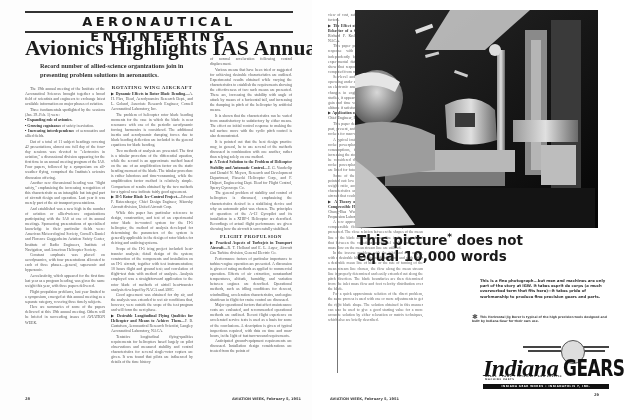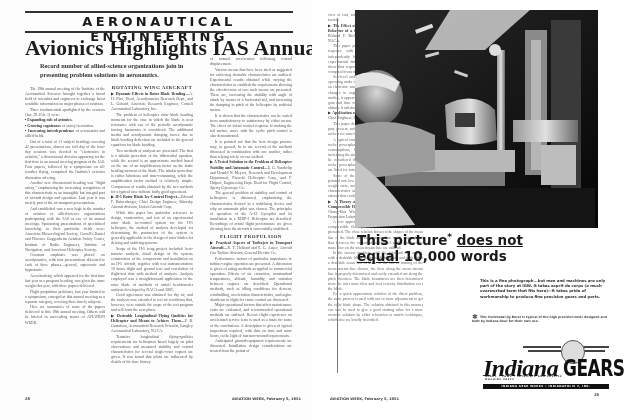--- a/index.html
+++ b/index.html
@@ -25,21 +25,21 @@
         margin:2px 0 2px 0; text-indent:0; }
   .col b { color:#333; }
 
   .folio { position:absolute; font-family:"DejaVu Sans", sans-serif; font-size:3.6px; color:#444; font-weight:bold; }
 
   .vrule { position:absolute; left:337px; top:18px; width:1px; height:355px; background:#777; }
 
   .photo { position:absolute; left:355px; top:10px; width:243px; height:218px; background:#111; overflow:hidden; }
   .ad-head { position:absolute; left:357px; top:232px; width:250px; font-family:"DejaVu Sans", sans-serif;
         font-size:13.5px; font-weight:bold; color:#1a1a1a; line-height:16px; }
-  .ad-head .u { text-decoration:underline; }
+  .ad-head .u { }
   .ad-head .star { font-size:9px; vertical-align:super; line-height:0; }
   .ad-body { position:absolute; left:480px; top:278px; width:127px; font-family:"DejaVu Sans", sans-serif;
         font-size:3.8px; font-weight:bold; line-height:5.2px; color:#333; }
   .ad-note { position:absolute; left:472px; top:315px; width:135px; font-family:"DejaVu Sans", sans-serif;
         font-size:3px; font-weight:bold; line-height:4.2px; color:#444; }
   .ad-note .ast { font-size:7px; color:#555; vertical-align:middle; margin-right:2px; }
 
   .logo { position:absolute; left:483px; top:340px; width:128px; height:54px; }
   .logo-script { position:absolute; left:0; top:15px; font-family:"Liberation Serif", serif; font-style:italic;
         font-weight:bold; font-size:24px; color:#111; letter-spacing:-0.5px; }

